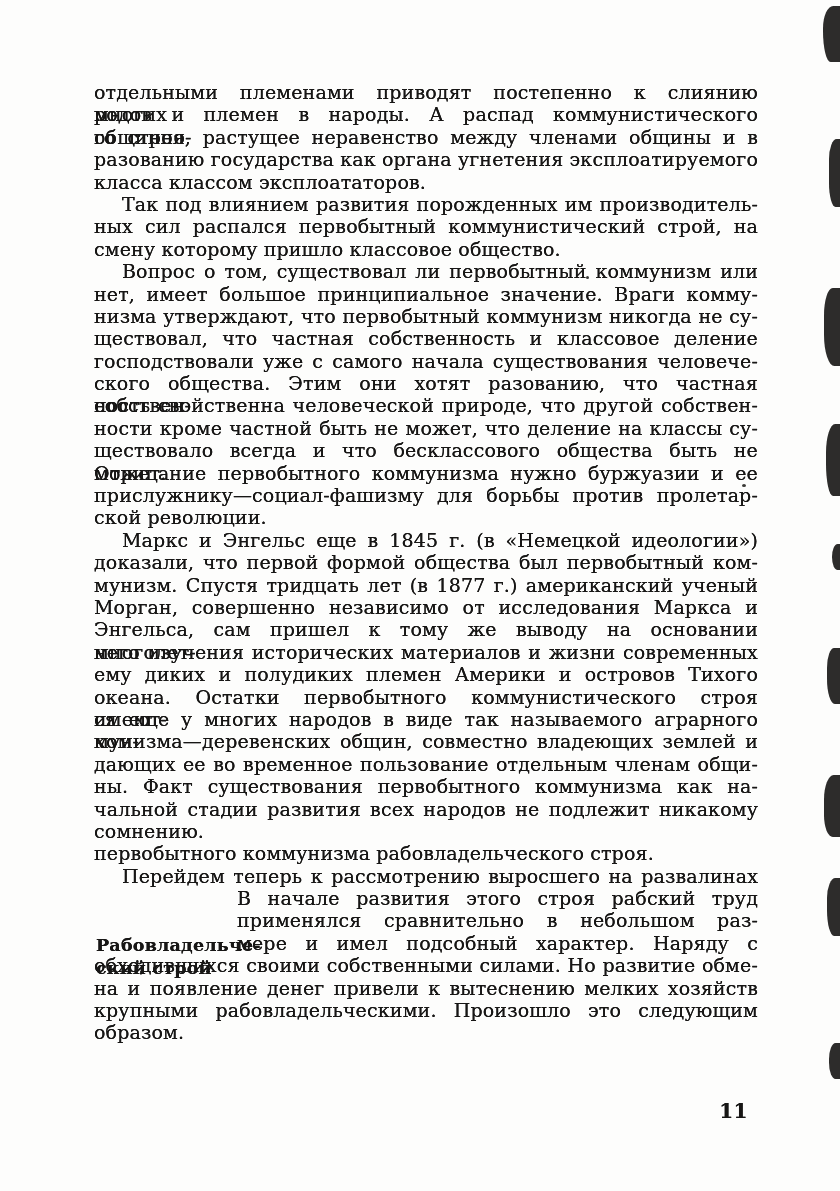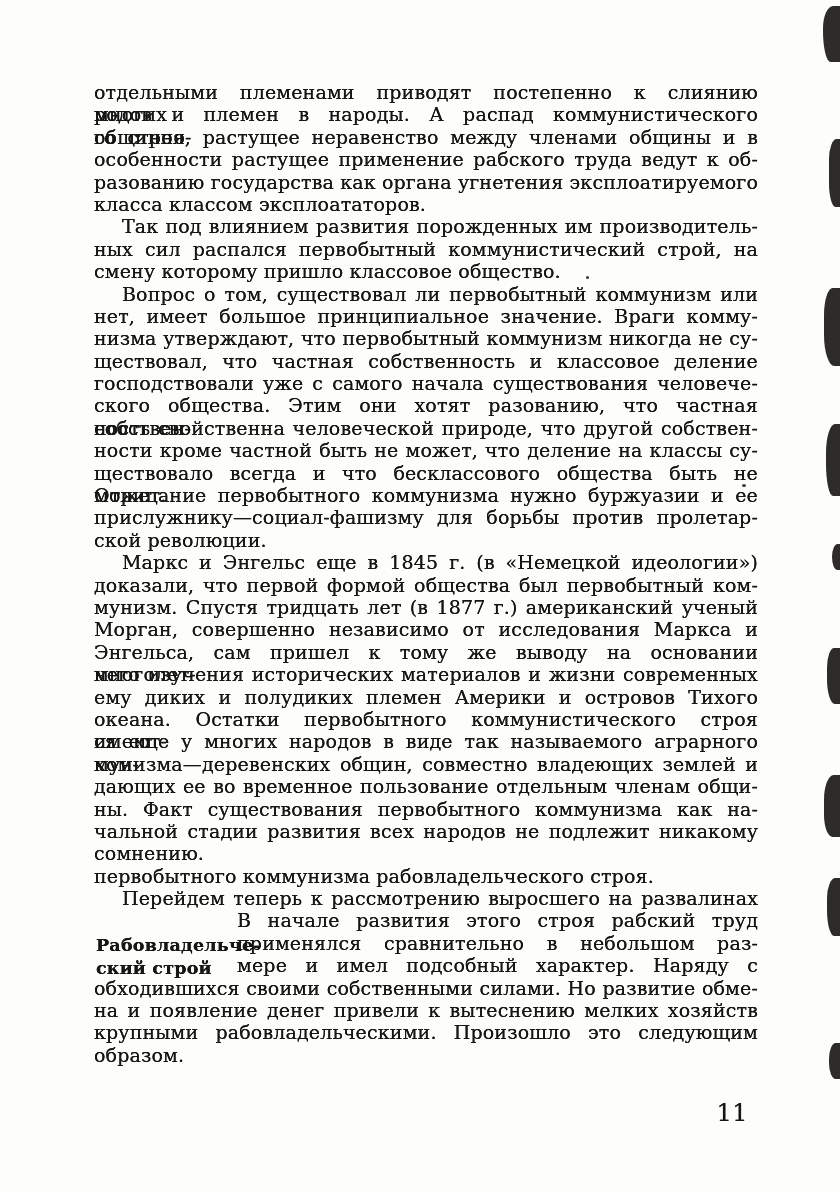--- a/index.html
+++ b/index.html
@@ -42,22 +42,22 @@
     line-height: 23px;
     letter-spacing: 0.2px;
     text-shadow: 0 0 0.5px currentColor;
   }
   .page-number {
     position: absolute;
     left: 670px;
     top: 1099px;
     width: 78px;
     text-align: right;
-    font-size: 24px;
-    font-weight: normal;
+    font-size: 20px;
+    font-weight: bold;
     letter-spacing: 0.5px;
     text-shadow: 0 0 0.5px currentColor;
   }
   .edge-mark {
     position: absolute;
     right: 0;
     background: #2d2c2b;
     filter: blur(0.4px);
   }
   .speck {
@@ -69,21 +69,20 @@
 </head>
 <body>
 
 <div class="page">
 
   <div class="text-block">
       <div class="para">
         <div class="line">отдельными племенами приводят постепенно к слиянию многих</div>
         <div class="line">родов и племен в народы. А распад коммунистического общинно-</div>
         <div class="line">го строя, растущее неравенство между членами общины и в</div>
-        <div class="line">особенности растущее применение рабского труда ведут к об-</div>
         <div class="line">разованию государства как органа угнетения эксплоатируемого</div>
         <div class="line end">класса классом эксплоататоров.</div>
       </div>
       <div class="para">
         <div class="line first-indent">Так под влиянием развития порожденных им производитель-</div>
         <div class="line">ных сил распался первобытный коммунистический строй, на</div>
         <div class="line end">смену которому пришло классовое общество.</div>
       </div>
       <div class="para">
         <div class="line first-indent">Вопрос о том, существовал ли первобытный коммунизм или</div>

